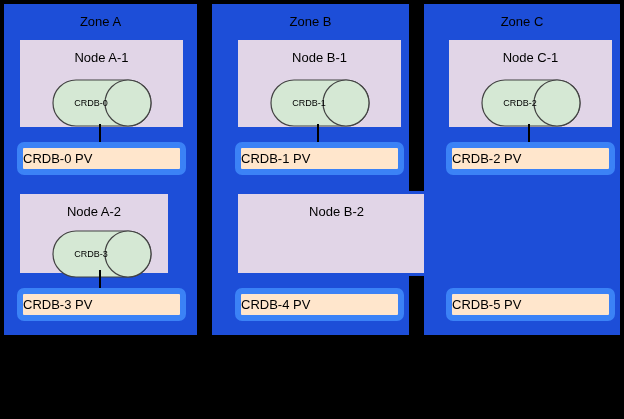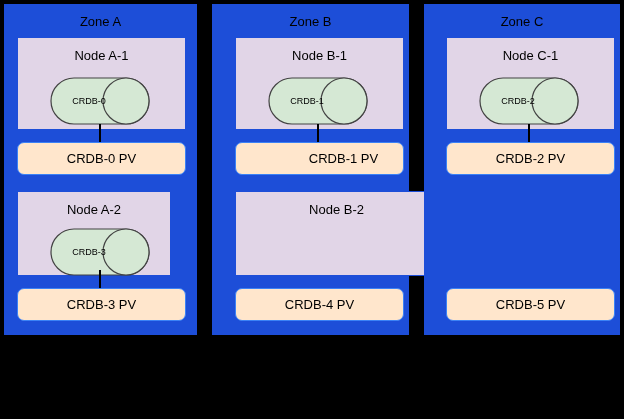--- a/index.html
+++ b/index.html
@@ -37,21 +37,21 @@
     text-align: center;
     font-size: 13px;
     color: #000000;
     line-height: 16px;
     white-space: nowrap;
   }
 
   .node {
     position: absolute;
     background: #e1d5e7;
-    border: 1px solid #1d4ed8;
+    border: 3px solid #1d4ed8;
     border-radius: 0;
     box-sizing: border-box;
   }
   .node-label {
     position: absolute;
     left: 0; right: 0;
     top: 10px;
     text-align: center;
     font-size: 13px;
     color: #000000;
@@ -79,26 +79,26 @@
     text-align: center;
     font-size: 9px;
     color: #000000;
     line-height: 11px;
     white-space: nowrap;
   }
 
   .pv {
     position: absolute;
     background: #ffe6cc;
-    border: 1px solid #3b82f6;
+    border: 6px solid #3b82f6;
     border-radius: 7px;
     box-sizing: border-box;
     display: flex;
     align-items: center;
-    justify-content: center;
+    justify-content: flex-start;
   }
   .pv-label {
     font-size: 13px;
     color: #000000;
     line-height: 16px;
     white-space: nowrap;
   }
 
   .connector {
     position: absolute;
@@ -158,21 +158,21 @@
         <svg viewBox="0 0 100 48" preserveAspectRatio="none">
           <path d="M24,1 L76,1 A23,23 0 0 1 76,47 L24,47 A23,23 0 0 1 24,1 Z" fill="#d5e8d4" stroke="#434343" stroke-width="1.2"></path>
           <ellipse cx="76" cy="24" rx="23" ry="23" fill="#d5e8d4" stroke="#434343" stroke-width="1.2"></ellipse>
         </svg>
         <div class="cyl-label">CRDB-1</div>
       </div>
     </div>
 
     <div class="connector" style="left:104px; top:119px; height:20px;"></div>
 
-    <div class="pv" style="left:22px; top:137px; width:169px; height:33px;padding-left:48px;">
+    <div class="pv" style="left:22px; top:137px; width:169px; height:33px;">
       <span class="pv-label">CRDB-1 PV</span>
     </div>
 
     <div class="node" style="left:22px; top:186px; width:203px; height:85px;">
       <div class="node-label">Node B-2</div>
     </div>
 
     <div class="pv" style="left:22px; top:283px; width:169px; height:33px;">
       <span class="pv-label">CRDB-4 PV</span>
     </div>

